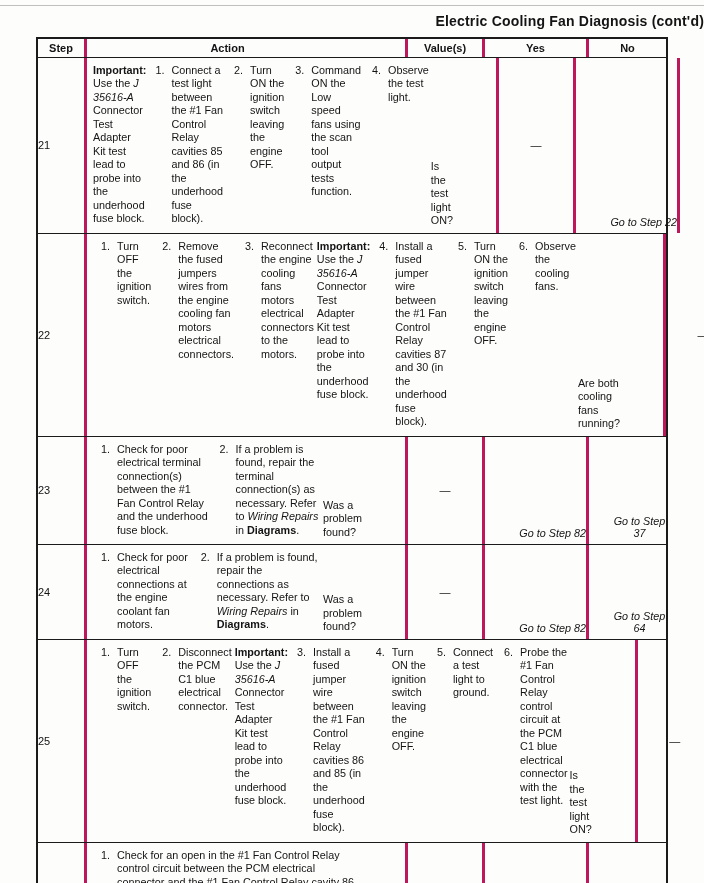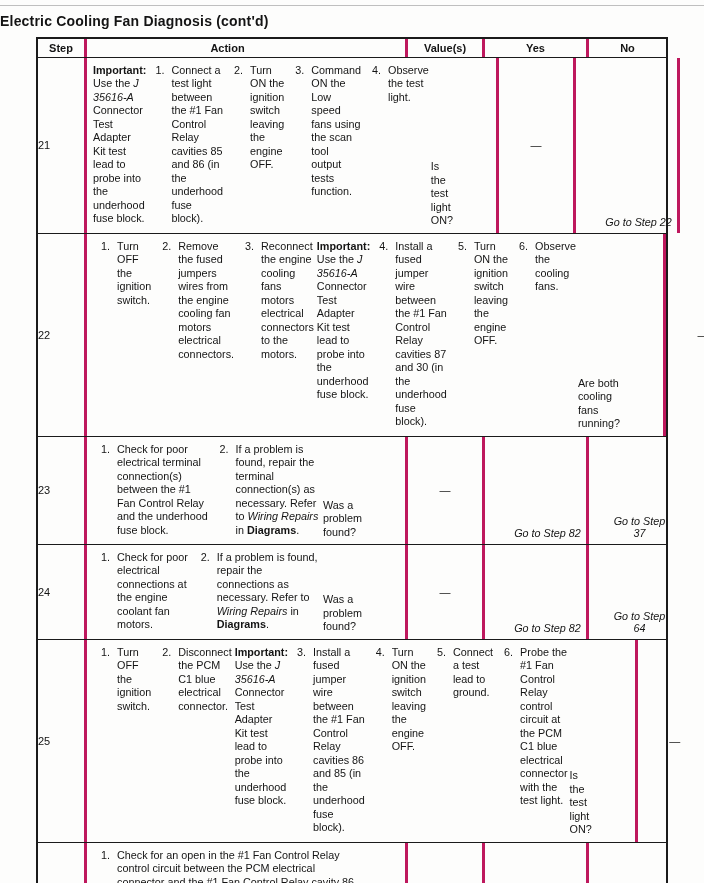--- a/index.html
+++ b/index.html
@@ -5,21 +5,21 @@
   html,body{margin:0;padding:0;}
   body{
     width:704px;height:883px;
     background:#fdfdfc;
     font-family:"Liberation Sans", sans-serif;
     color:#141414;
     overflow:hidden;
   }
   .top-rule{height:1px;background:#bfbfbf;margin-top:5px;}
   .page-title{
-    font-size:14px;font-weight:bold;text-align:left;
+    font-size:14px;font-weight:bold;text-align:right;
     margin:7px 0 8px 0;letter-spacing:0.2px;
   }
   .diag-table{
     margin:0 36px;
     border:2px solid #1b1b1b;
     background:#fdfdfc;
   }
   .trow{display:flex;box-sizing:border-box;}
   .trow + .trow{border-top:1px solid #1b1b1b;}
   .cell{box-sizing:border-box;}
@@ -43,21 +43,21 @@
     font-size:10.8px;line-height:1.25;
   }
   .block{margin-bottom:4px;}
   .block.important{margin-left:1px;}
   .block.item{display:flex;margin-left:9px;}
   .item-num{width:16px;flex:none;}
   .item-text{flex:1;padding-right:2px;}
   .question{margin-top:auto;padding-top:3px;margin-bottom:2px;}
   .value-cell{display:flex;align-items:center;justify-content:center;font-size:11px;}
   .yes-cell,.no-cell{
-    display:flex;align-items:flex-end;justify-content:center;
+    display:flex;align-items:flex-end;justify-content:flex-end;
     font-size:10.8px;font-style:italic;
     padding-bottom:5px;text-align:center;padding-left:24px;
   }
   .b{font-weight:bold;}
   .i{font-style:italic;}
 </style>
 </head>
 <body>
 
 <div class="top-rule" style="background: rgb(191, 191, 191);"></div>
@@ -216,21 +216,21 @@
           <div class="block item">
             <span class="item-num">3.</span>
             <span class="item-text"><span>Install a fused jumper wire between the #1 Fan Control Relay cavities 86 and 85 (in the underhood fuse block).</span></span>
           </div>
           <div class="block item">
             <span class="item-num">4.</span>
             <span class="item-text"><span>Turn ON the ignition switch leaving the engine OFF.</span></span>
           </div>
           <div class="block item">
             <span class="item-num">5.</span>
-            <span class="item-text"><span>Connect a test lead to ground.</span></span>
+            <span class="item-text"><span>Connect a test light to ground.</span></span>
           </div>
           <div class="block item">
             <span class="item-num">6.</span>
             <span class="item-text"><span>Probe the #1 Fan Control Relay control circuit at the PCM C1 blue electrical connector with the test light.</span></span>
           </div>
           <div class="question">Is the test light ON?</div>
         </div>
         <div class="cell col-value value-cell">
           <span>—</span>
         </div>

